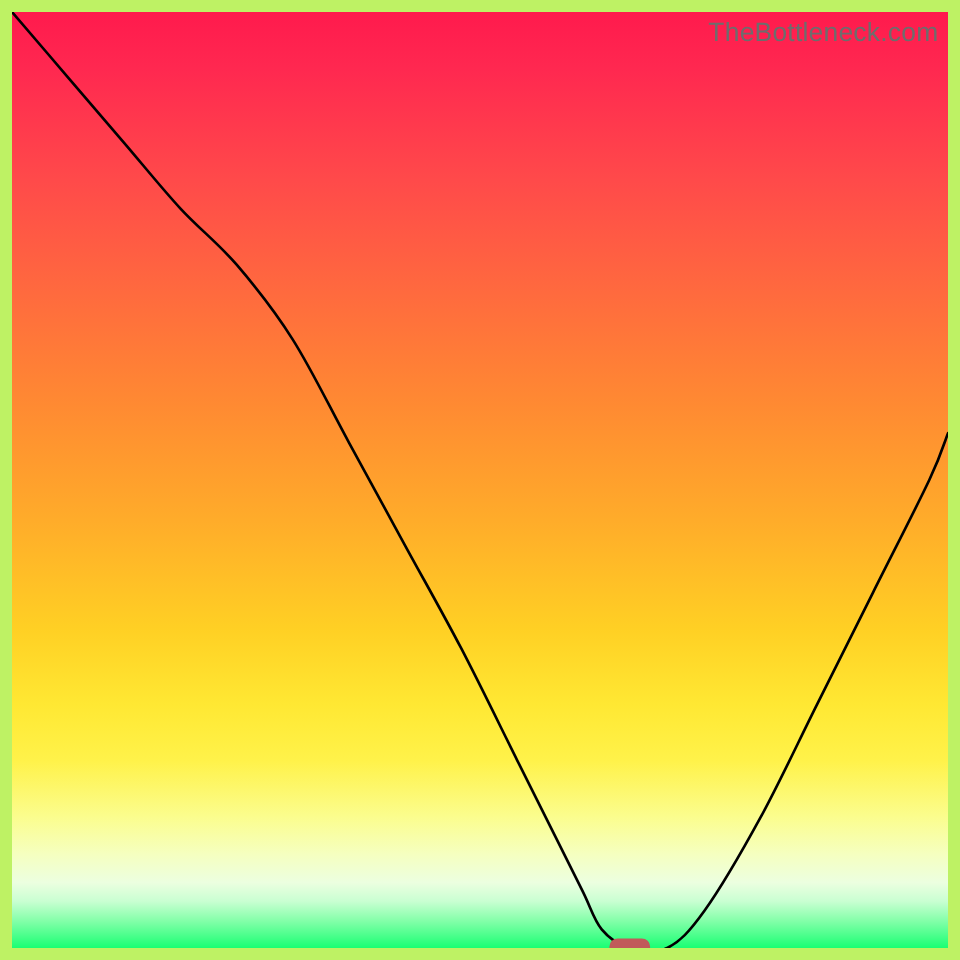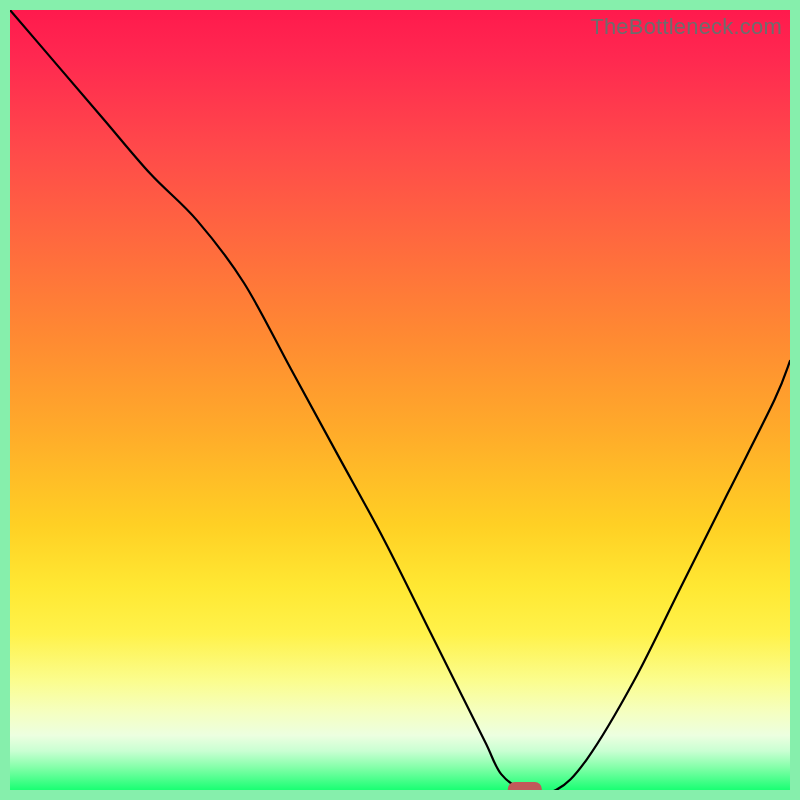--- a/index.html
+++ b/index.html
@@ -7,21 +7,21 @@
     padding: 0;
     width: 800px;
     height: 800px;
     background: #ffffff;
     font-family: Arial, Helvetica, sans-serif;
   }
   .outer {
     position: relative;
     width: 800px;
     height: 800px;
-    background: #86efac;
+    background: #bef264;
   }
   .plot-area {
     position: absolute;
     left: 10px;
     top: 10px;
     width: 780px;
     height: 780px;
     overflow: hidden;
   }
   

